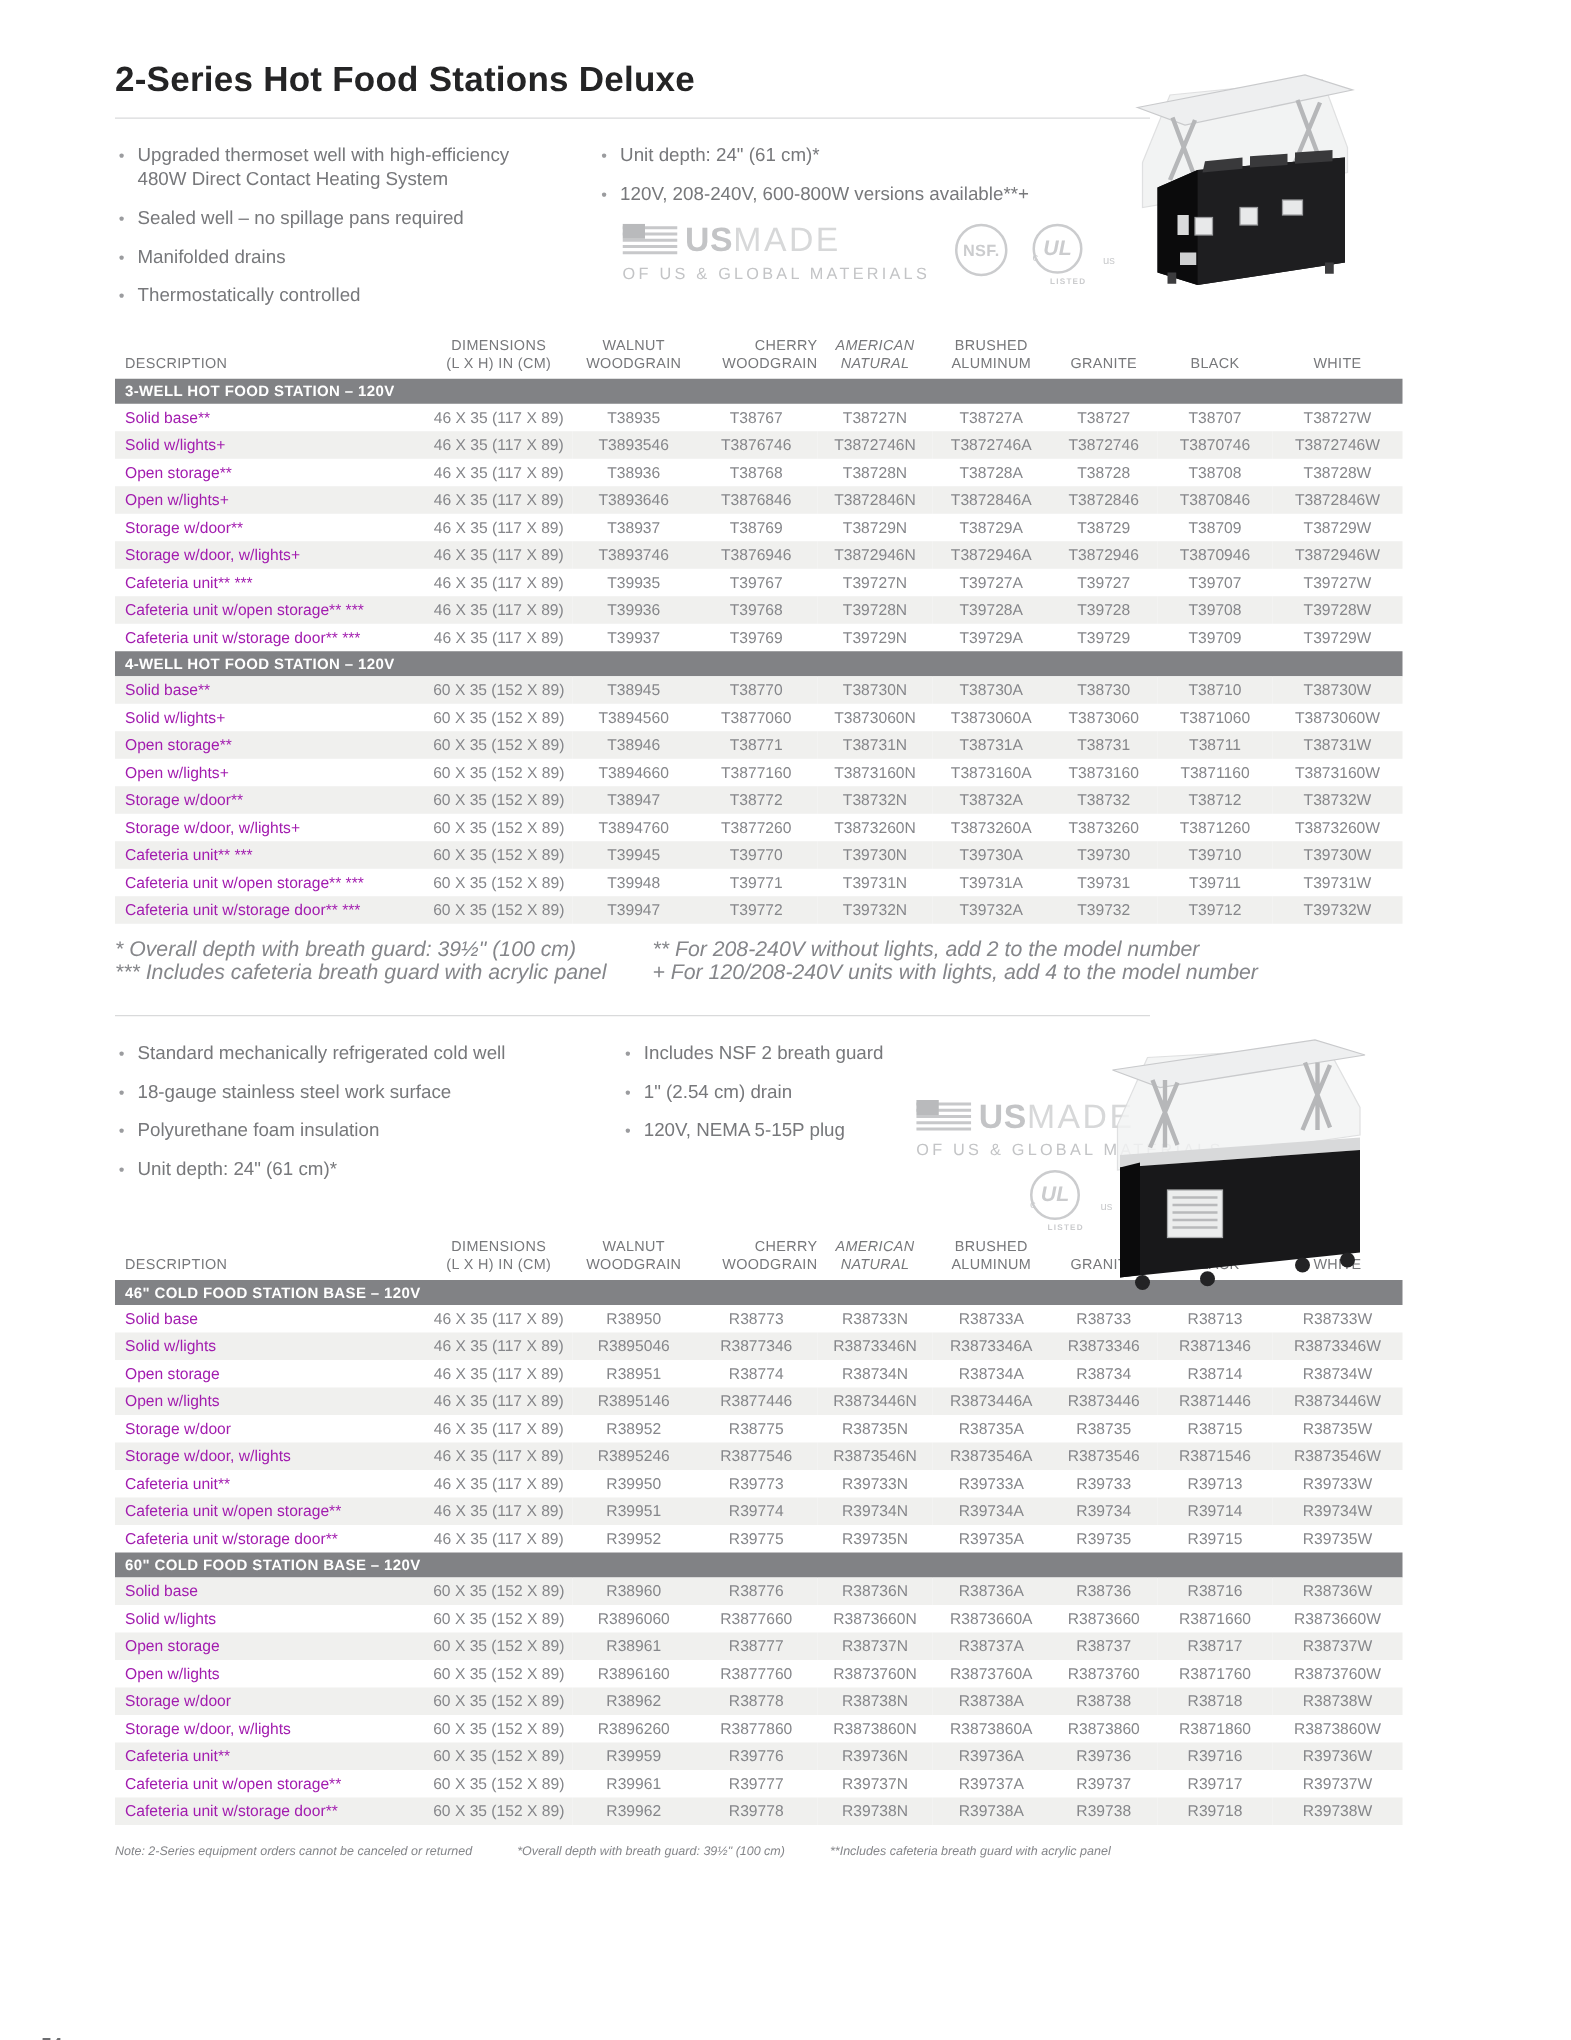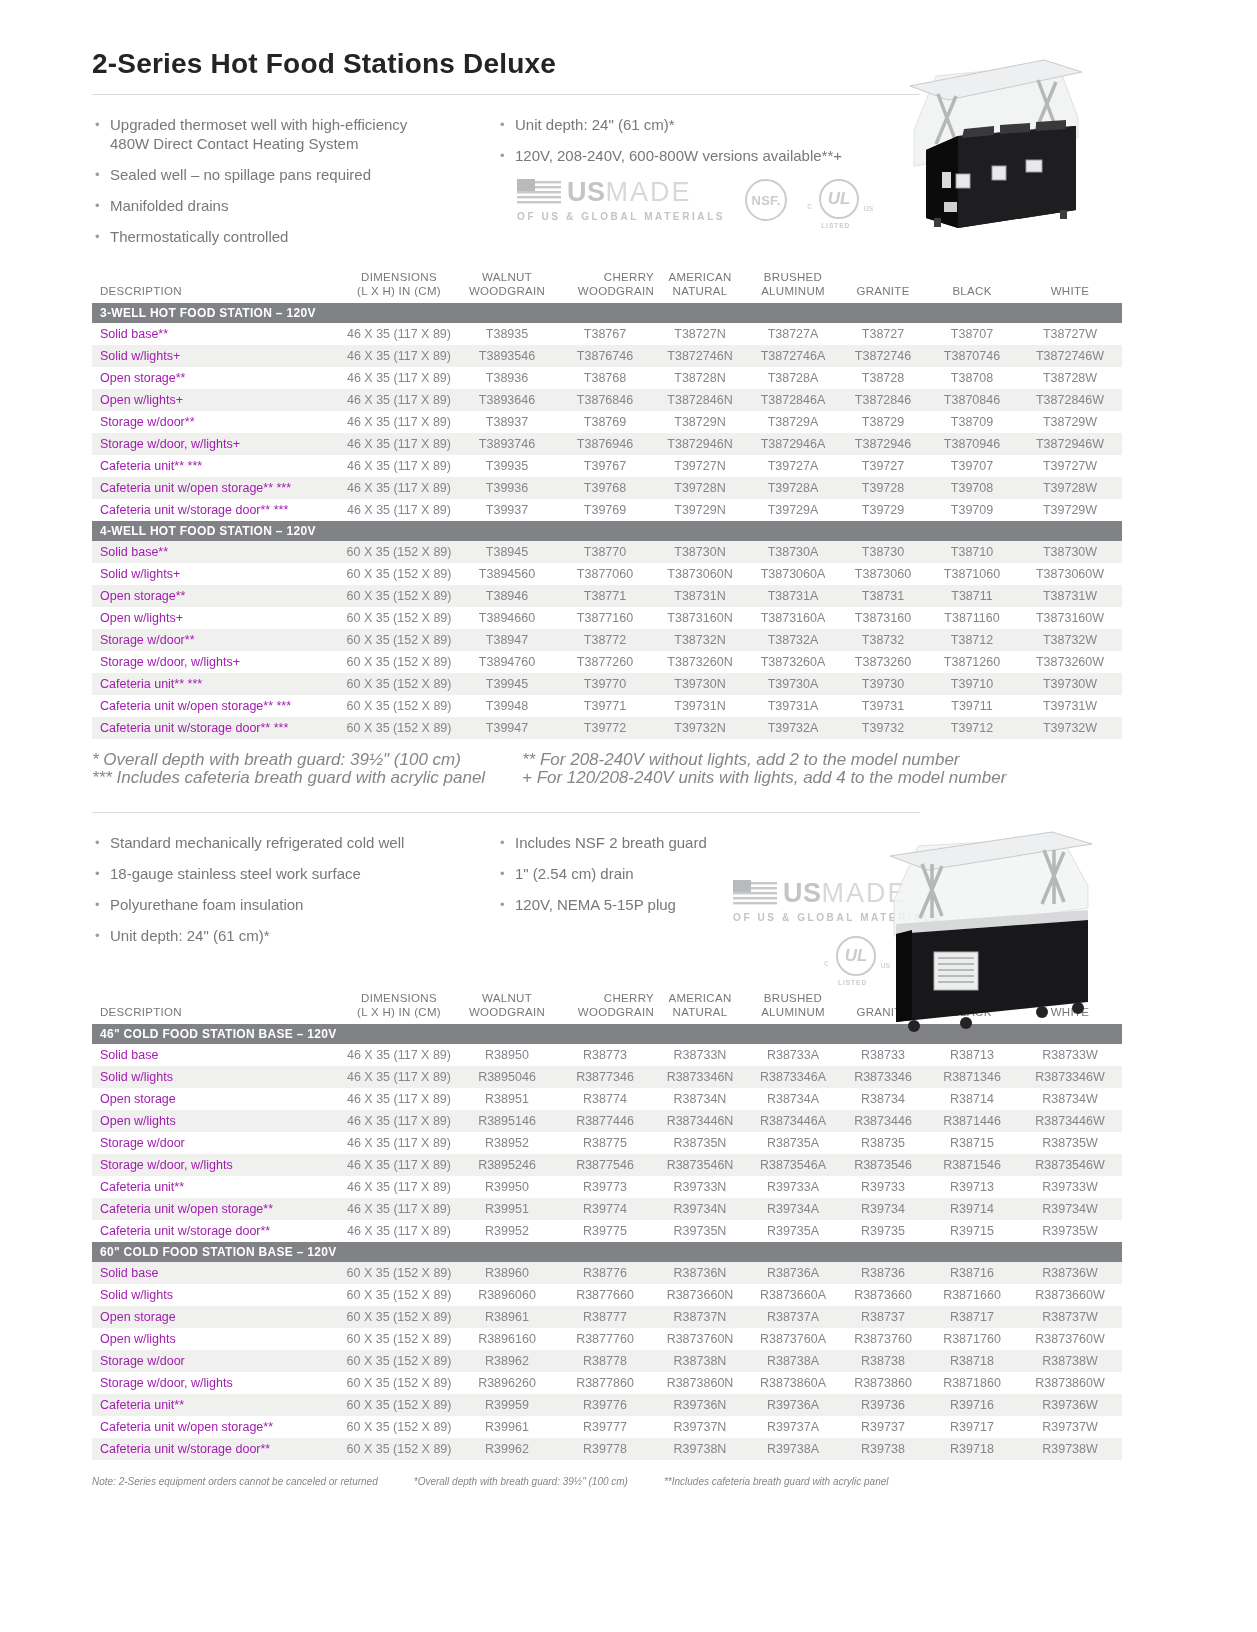--- a/index.html
+++ b/index.html
@@ -25,30 +25,30 @@
   ul.feature-list li { position:relative; padding-left:18px; margin-bottom:12px; max-width:336px; }
   .features-col-right ul.feature-list li { white-space:nowrap; max-width:none; }
   ul.feature-list li::before { content:"\2022"; position:absolute; left:3px; top:0; color:#9b9c9f; font-size:13px; }
 
   
   .badge-row { display:flex; align-items:flex-start; gap:20px; margin:12px 0 0 20px; }
   .usmade { color:#c7c8ca; }
   .usmade-top { display:flex; align-items:center; }
   .usmade-us { font-size:27px; font-weight:800; letter-spacing:.5px; color:#c3c4c6; margin-left:6px; }
   .usmade-made { font-size:27px; font-weight:300; letter-spacing:2px; color:#d7d8d9; }
-  .usmade-sub { font-size:10px; letter-spacing:2.6px; color:#c3c4c6; margin-top:3px; white-space:nowrap;font-weight:bold; }
+  .usmade-sub { font-size:13px; letter-spacing:2.6px; color:#c3c4c6; margin-top:3px; white-space:nowrap; }
   .flag { display:inline-block; }
   .nsf-badge {
     width:42px; height:42px; border:2.5px solid #cbccce; border-radius:50%;
     display:flex; align-items:center; justify-content:center;
     font-size:13px; font-weight:800; color:#cbccce; letter-spacing:.3px; margin-top:2px;
   }
   .ul-badge { position:relative; width:66px; height:52px; margin-top:2px; color:#cbccce; }
   .ul-circle {
-    position:absolute; left:12px; top:0; width:40px; height:40px; border:2.5px solid #cbccce;
+    position:absolute; left:0; top:0; width:40px; height:40px; border:2.5px solid #cbccce;
     border-radius:50%; display:flex; align-items:center; justify-content:center;
     font-size:17px; font-weight:800; font-style:italic; color:#cbccce;
   }
   .ul-c { position:absolute; left:0; top:22px; font-size:9px; }
   .ul-us { position:absolute; right:0; top:24px; font-size:9px; }
   .ul-listed { position:absolute; left:14px; top:43px; font-size:6.5px; letter-spacing:1px; font-weight:700; }
   .badges-cold-usmade { position:absolute; left:733px; top:878px; }
   .badges-cold-ul { position:absolute; left:824px; top:934px; }
 
   
@@ -59,21 +59,21 @@
   
   table.model-table { border-collapse:collapse; table-layout:fixed; width:1030px; margin-top:12px; }
   .section-cold table.model-table { margin-top:26px; }
   table.model-table th {
     font-size:11.5px; font-weight:400; color:#77787b; vertical-align:bottom;
     text-align:center; padding:0 0 5px 0; line-height:14px; letter-spacing:.3px; white-space:nowrap;
   }
   table.model-table th:first-child { text-align:left; padding-left:8px; }
   table.model-table th:nth-child(1){width:248px;} table.model-table th:nth-child(2){width:118px;}
   table.model-table th:nth-child(3){width:98px;}  table.model-table th:nth-child(4){width:98px;text-align:right;}
-  table.model-table th:nth-child(5){width:92px;}  table.model-table th:nth-child(6){width:94px;}
+  table.model-table th:nth-child(5){width:92px;font-style:italic;}  table.model-table th:nth-child(6){width:94px;}
   table.model-table th:nth-child(7){width:86px;}  table.model-table th:nth-child(8){width:92px;}
   table.model-table th:nth-child(9){width:104px;}
   table.model-table tr.group td {
     background:var(--band,#818285); color:#ffffff; font-weight:700; font-size:12px;
     letter-spacing:.3px; text-align:left; padding:3px 0 3px 8px; line-height:14px;
   }
   table.model-table td {
     font-size:12.5px; color:#85868a; text-align:center; padding:4px 0; line-height:14px; white-space:nowrap;
   }
   table.model-table td:first-child { text-align:left; padding-left:8px; color:#a21caf; }

